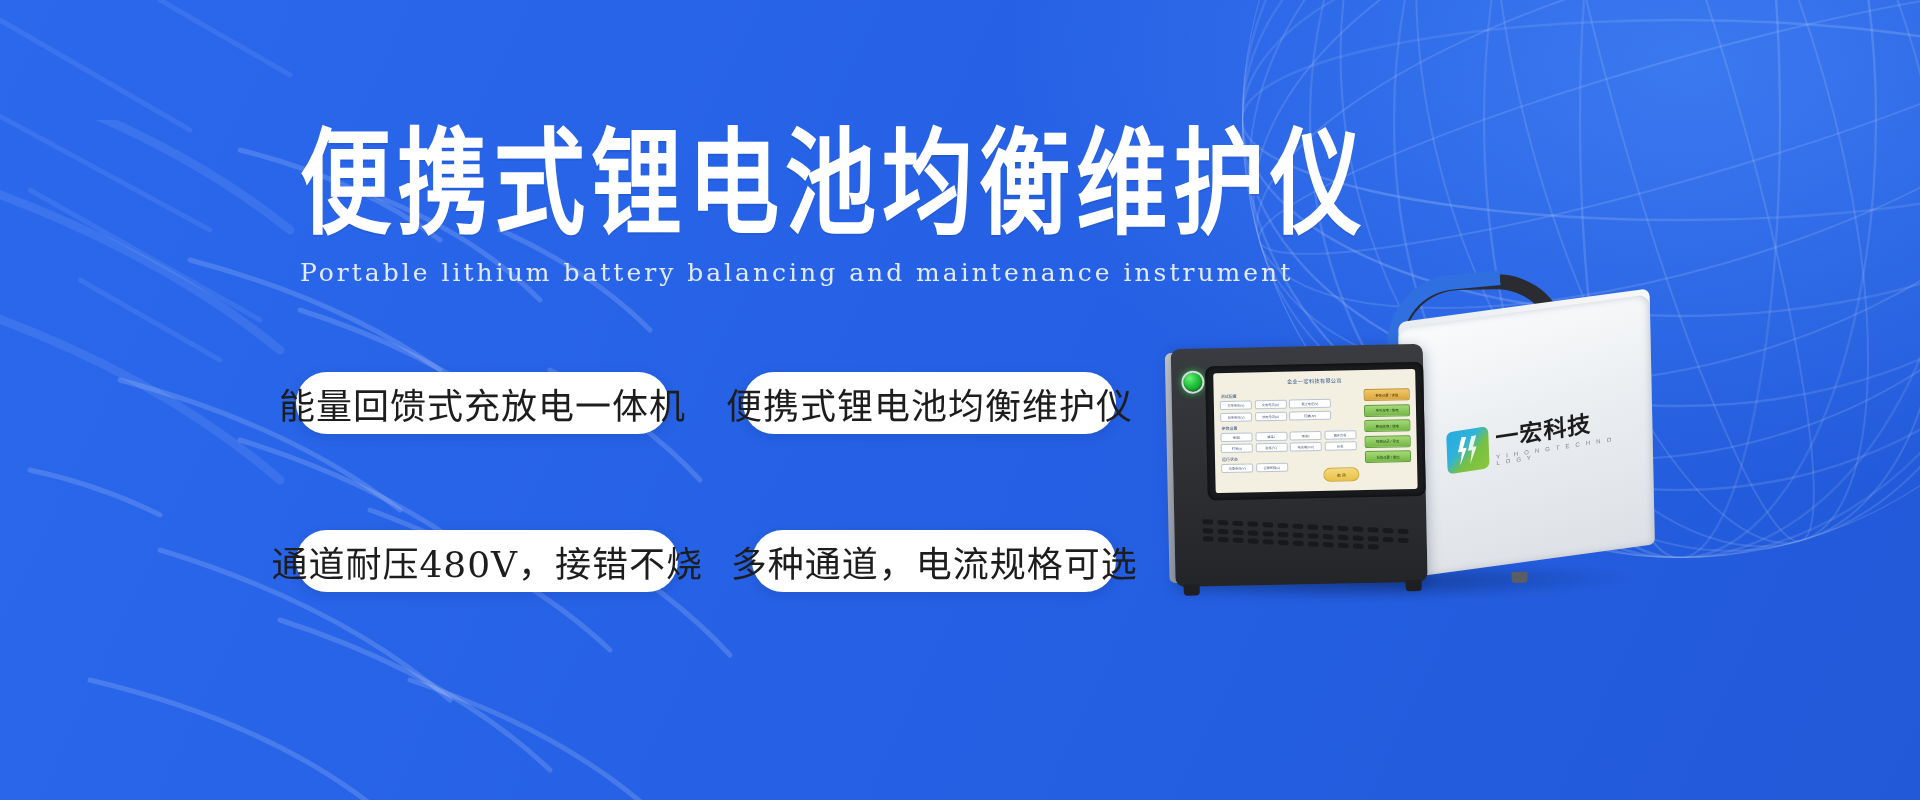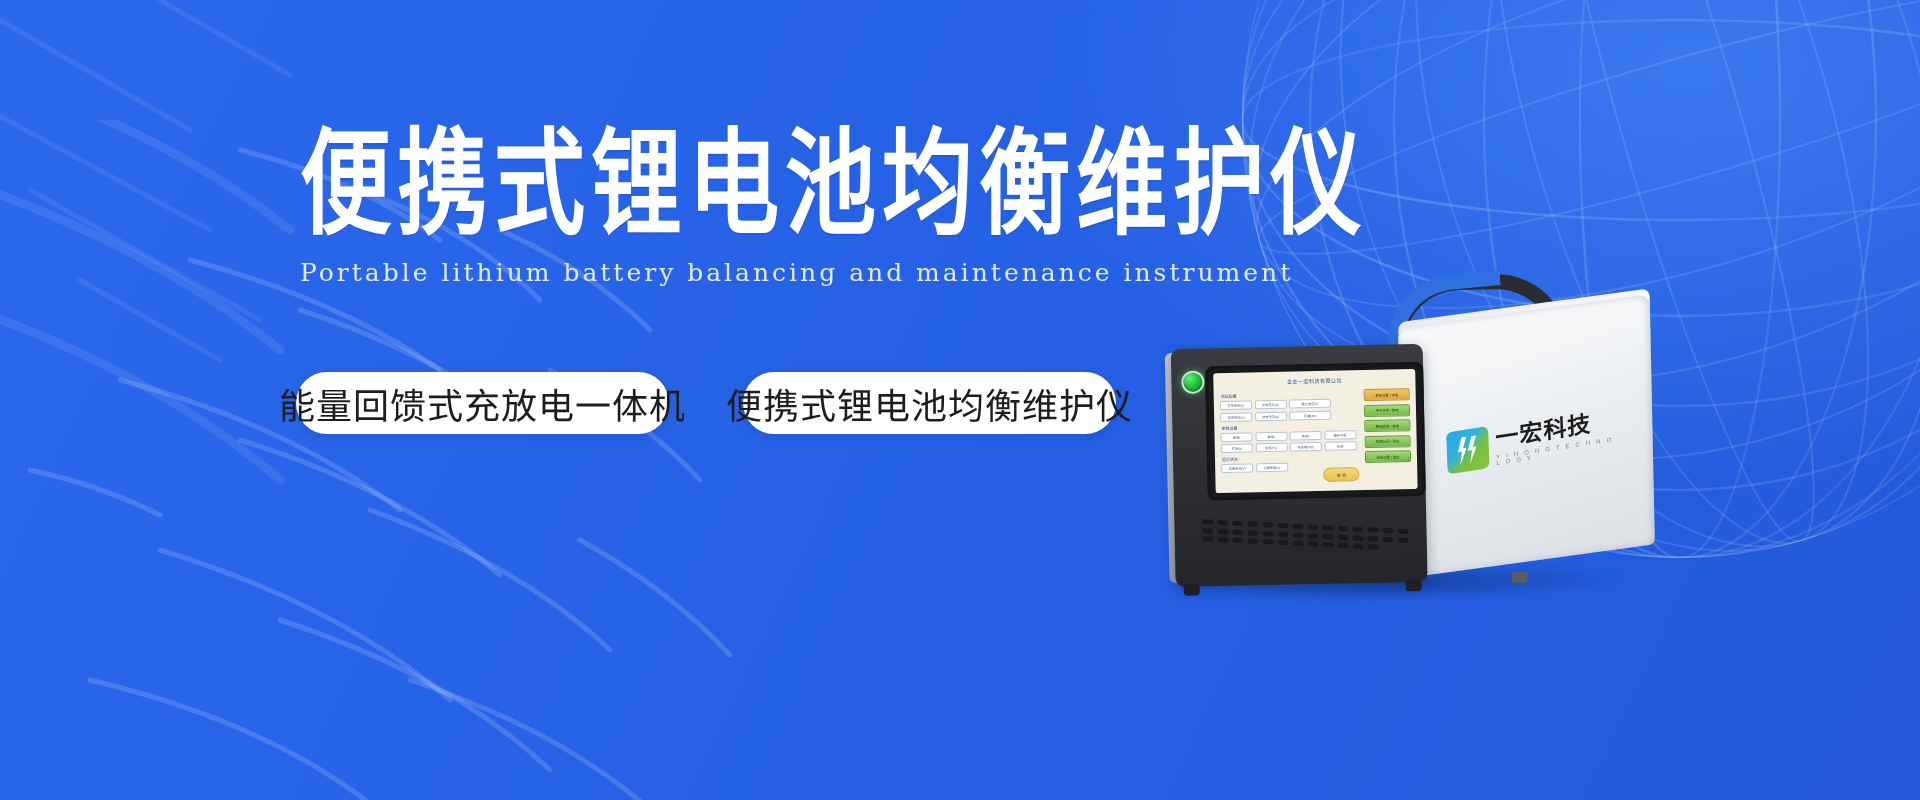--- a/index.html
+++ b/index.html
@@ -291,20 +291,24 @@
 
   <div class="copy">
     <div class="headline">便携式锂电池均衡维护仪</div>
     <div class="subline">Portable lithium battery balancing and maintenance instrument</div>
   </div>
 
   <div class="pills">
     <div class="pill-row">
       <div class="pill">能量回馈式充放电一体机</div>
       <div class="pill">便携式锂电池均衡维护仪</div>
+    </div>
+    <div class="pill-row">
+      <div class="pill">通道耐压480V，接错不烧</div>
+      <div class="pill">多种通道，电流规格可选</div>
     </div>
   </div>
 
   <div class="device">
     <div class="dev-shadow"></div>
 
     <div class="handle">
       <div class="arc"></div>
       <div class="arc-blue"></div>
     </div>

